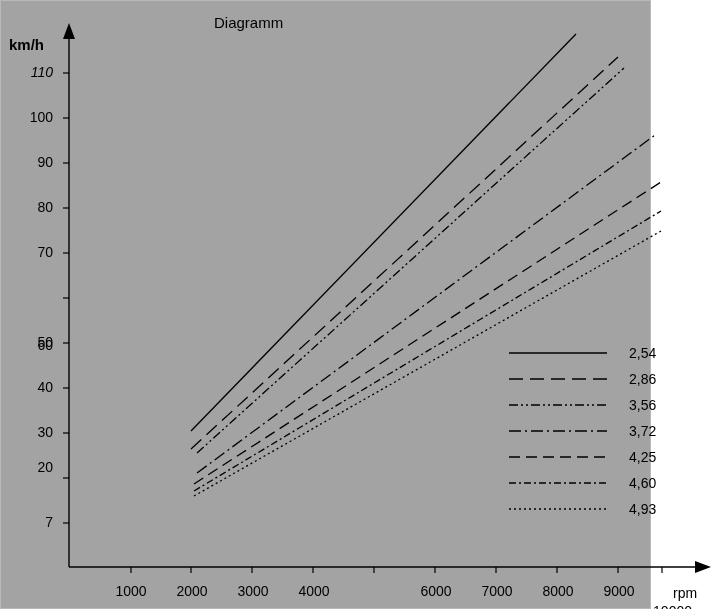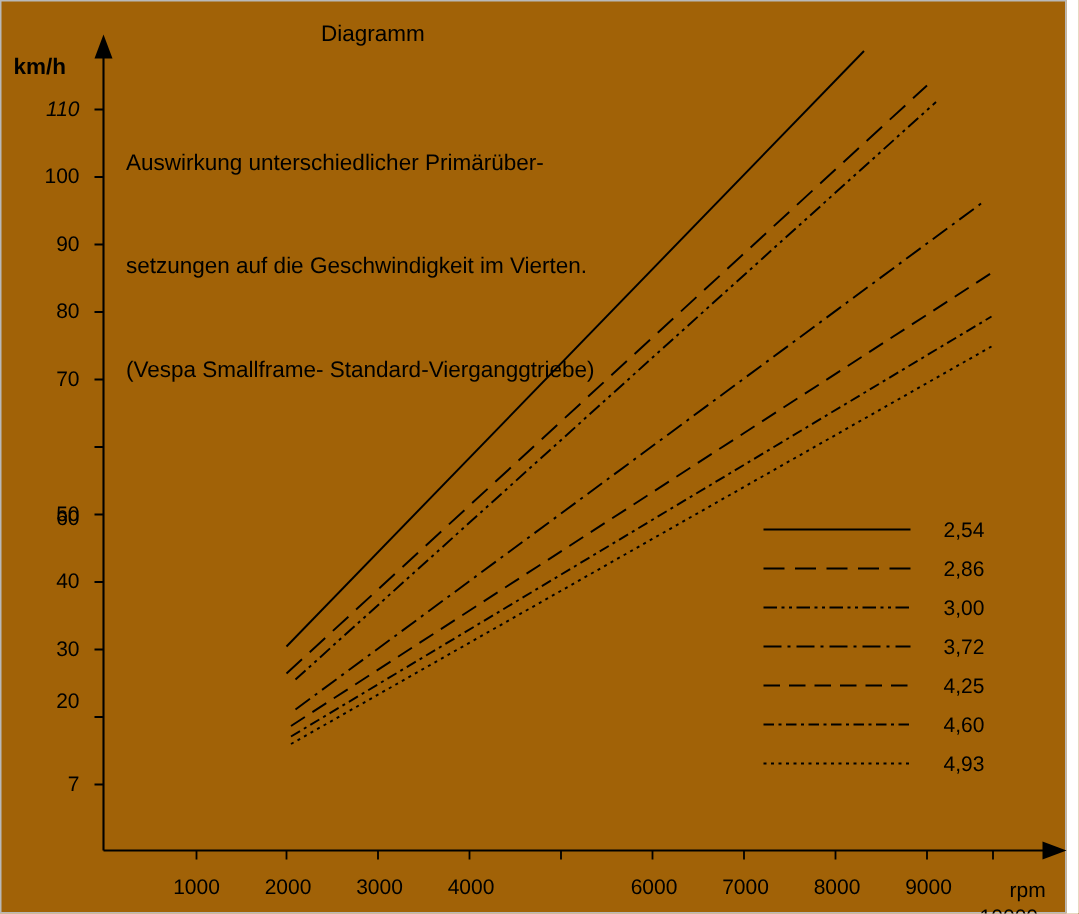--- a/index.html
+++ b/index.html
@@ -9,25 +9,25 @@
   }
   body {
     width: 719px;
     height: 609px;
     font-family: "Liberation Sans", sans-serif;
     color: #000000;
     overflow: hidden;
   }
   #chart-root {
     position: relative;
-    width: 711px;
+    width: 651px;
     height: 609px;
     border: 1px solid #b9b9b9;
     box-sizing: border-box;
-    background: #a16207;
+    background: #a3a3a3;
   }
   svg.plot {
     position: absolute;
     left: 0;
     top: 0;
     width: 719px;
     height: 609px;
   }
   .txt {
     position: absolute;
@@ -159,25 +159,20 @@
     </g>
     <g>
       <line x1="508" y1="508" x2="606" y2="508" stroke="#000000" stroke-width="1.3" stroke-dasharray="2,3"></line>
     </g>
   </svg>
 
   <div class="txt" id="chart-title">Diagramm</div>
   <div class="txt" id="y-axis-unit">km/h</div>
   <div class="txt" id="x-axis-unit">rpm</div>
 
-  <div class="txt" id="caption-block">
-    <div>Auswirkung unterschiedlicher Primärüber-</div>
-    <div>setzungen auf die Geschwindigkeit im Vierten.</div>
-    <div>(Vespa Smallframe- Standard-Vierganggtriebe)</div>
-  </div>
 
   <div class="ytick" style="left:16px; top:63px;font-style:italic;">110</div>
   <div class="ytick" style="left:16px; top:108px;">100</div>
   <div class="ytick" style="left:16px; top:153px;">90</div>
   <div class="ytick" style="left:16px; top:198px;">80</div>
   <div class="ytick" style="left:16px; top:243px;">70</div>
   <div class="ytick" style="left:16px; top:288px;margin-top:48px;">60</div>
   <div class="ytick" style="left:16px; top:333px;">50</div>
   <div class="ytick" style="left:16px; top:378px;">40</div>
   <div class="ytick" style="left:16px; top:423px;">30</div>
@@ -190,19 +185,19 @@
   <div class="xtick" style="left:283px; top:582px;">4000</div>
   <div class="xtick" style="left:344px; top:582px;margin-top:36px;">5000</div>
   <div class="xtick" style="left:405px; top:582px;">6000</div>
   <div class="xtick" style="left:466px; top:582px;">7000</div>
   <div class="xtick" style="left:527px; top:582px;">8000</div>
   <div class="xtick" style="left:588px; top:582px;">9000</div>
   <div class="xtick" style="left:631px; top:602px;text-align:right;">10000</div>
 
   <div class="legend-label" style="left:628px; top:344px;">2,54</div>
   <div class="legend-label" style="left:628px; top:370px;">2,86</div>
-  <div class="legend-label" style="left:628px; top:396px;">3,00</div>
+  <div class="legend-label" style="left:628px; top:396px;">3,56</div>
   <div class="legend-label" style="left:628px; top:422px;">3,72</div>
   <div class="legend-label" style="left:628px; top:448px;">4,25</div>
   <div class="legend-label" style="left:628px; top:474px;">4,60</div>
   <div class="legend-label" style="left:628px; top:500px;">4,93</div>
 
 </div>
 
 </body></html>

